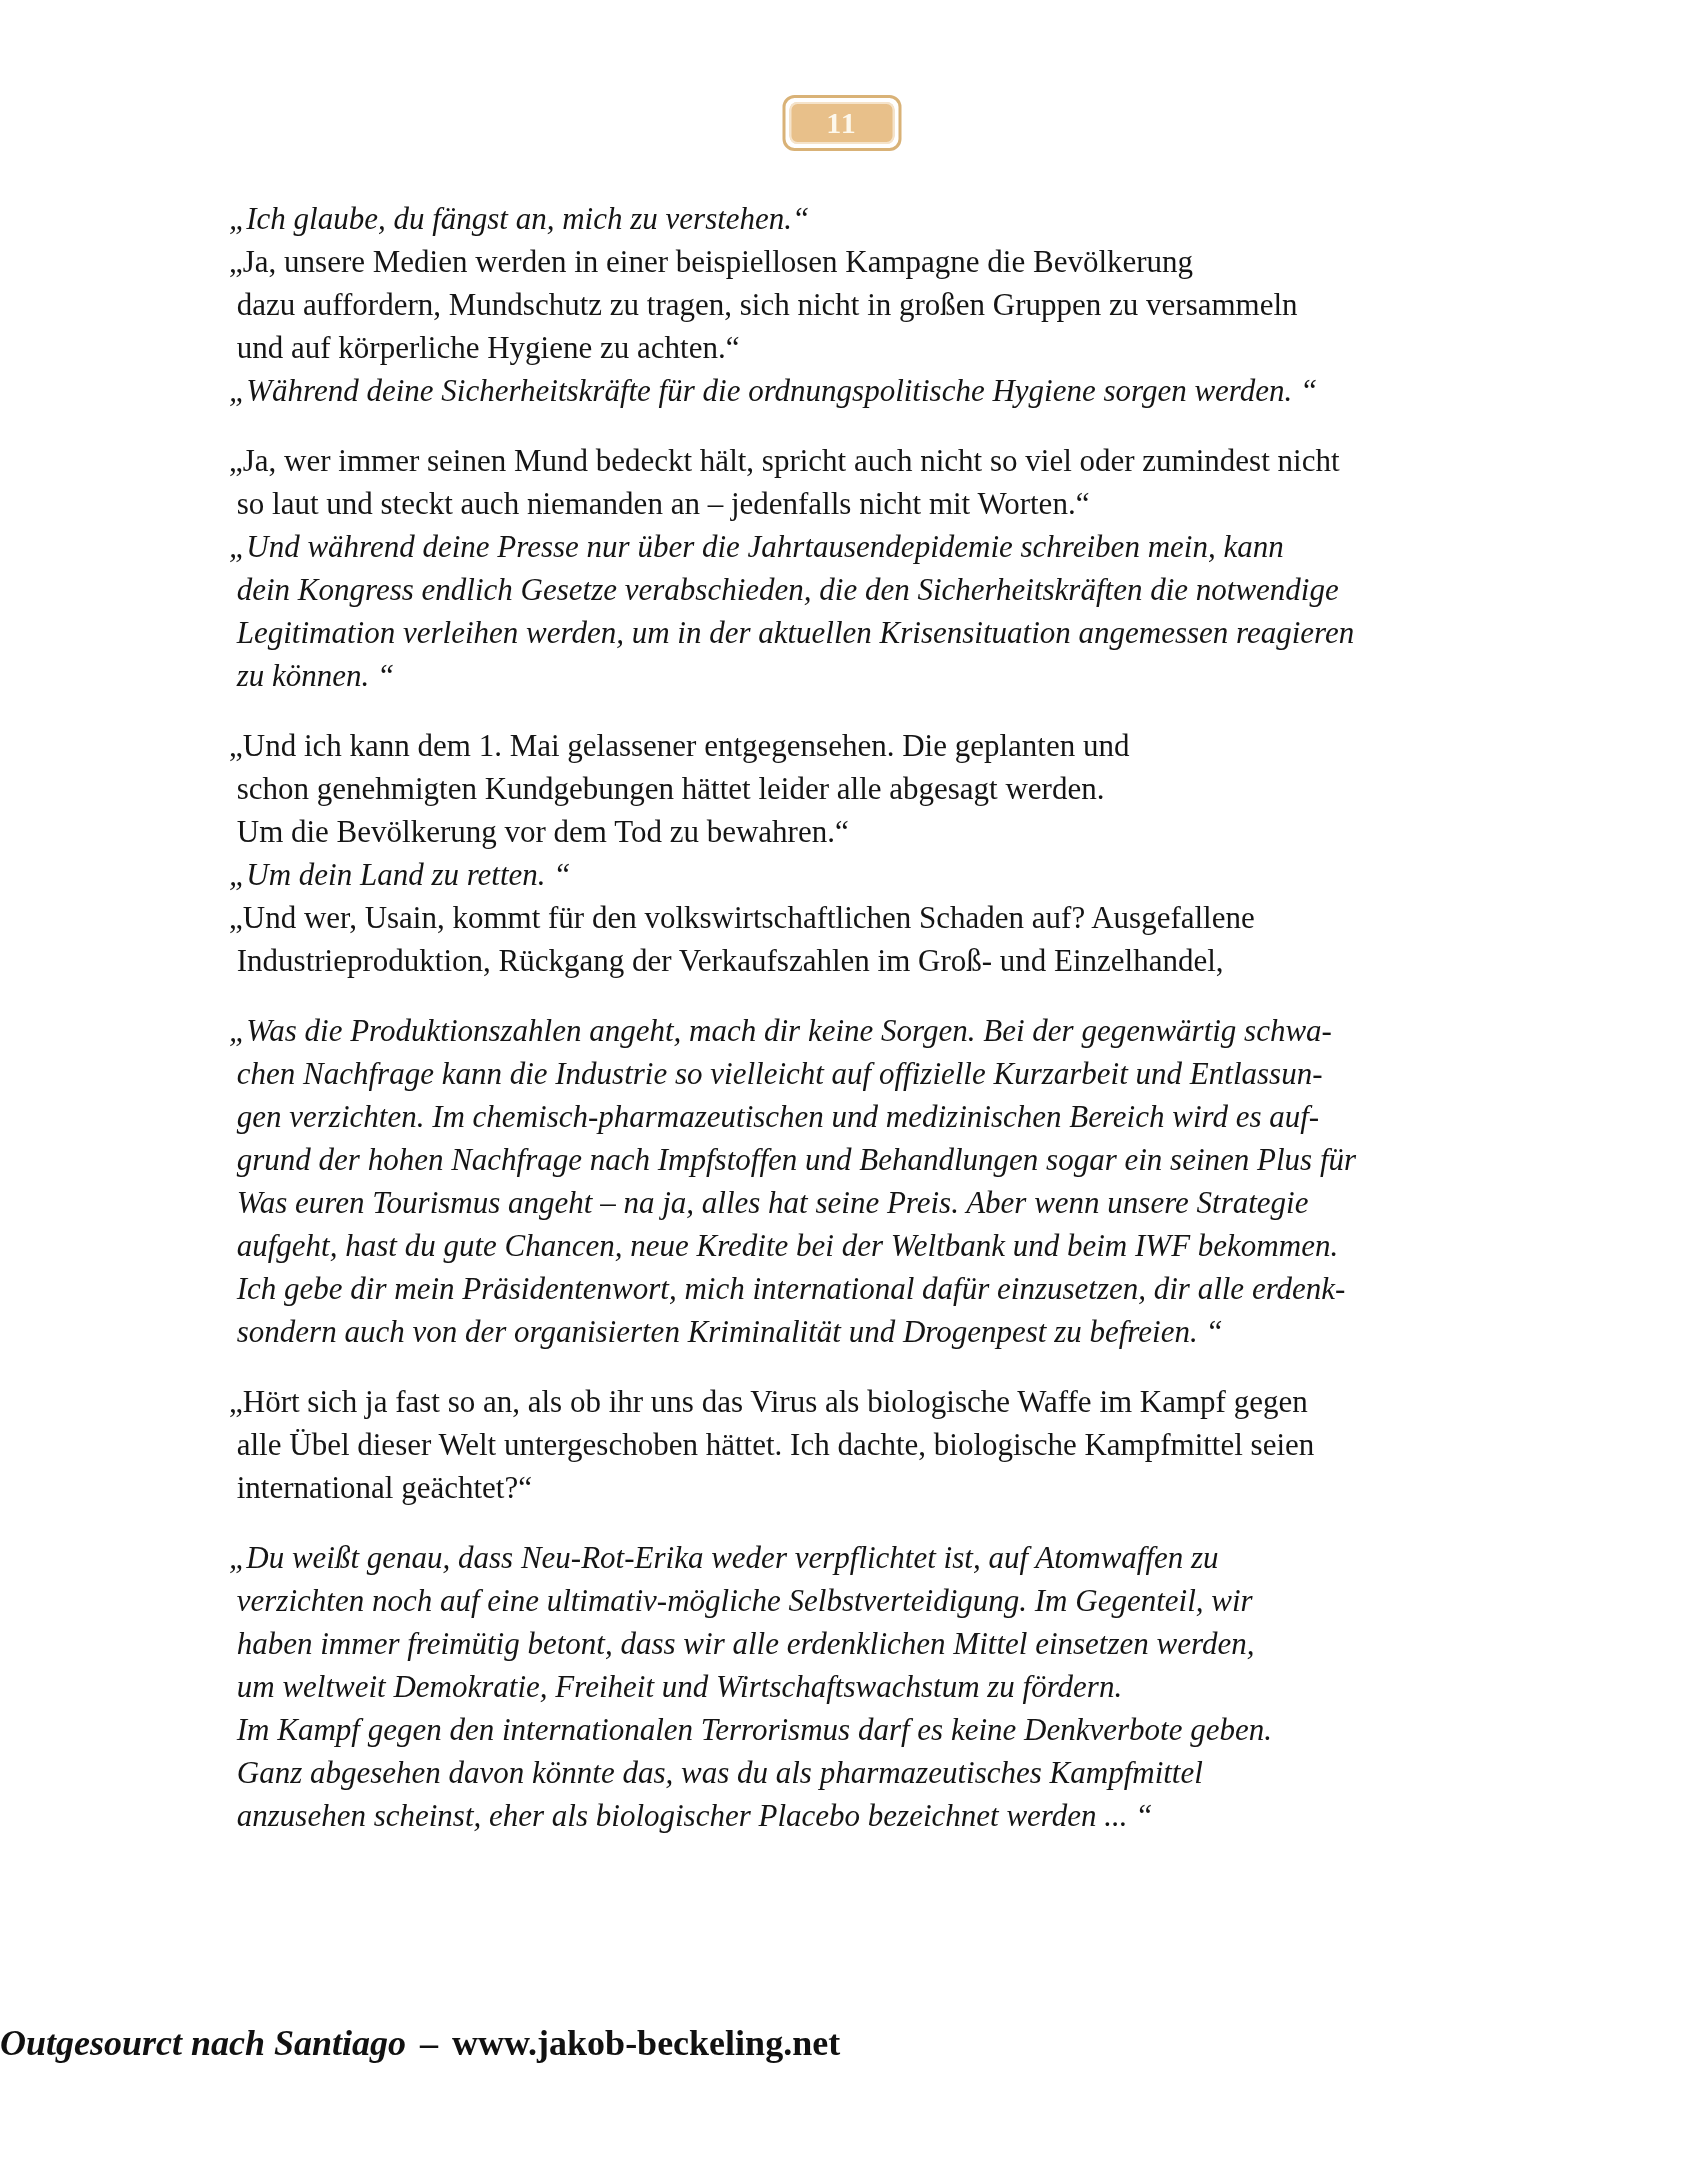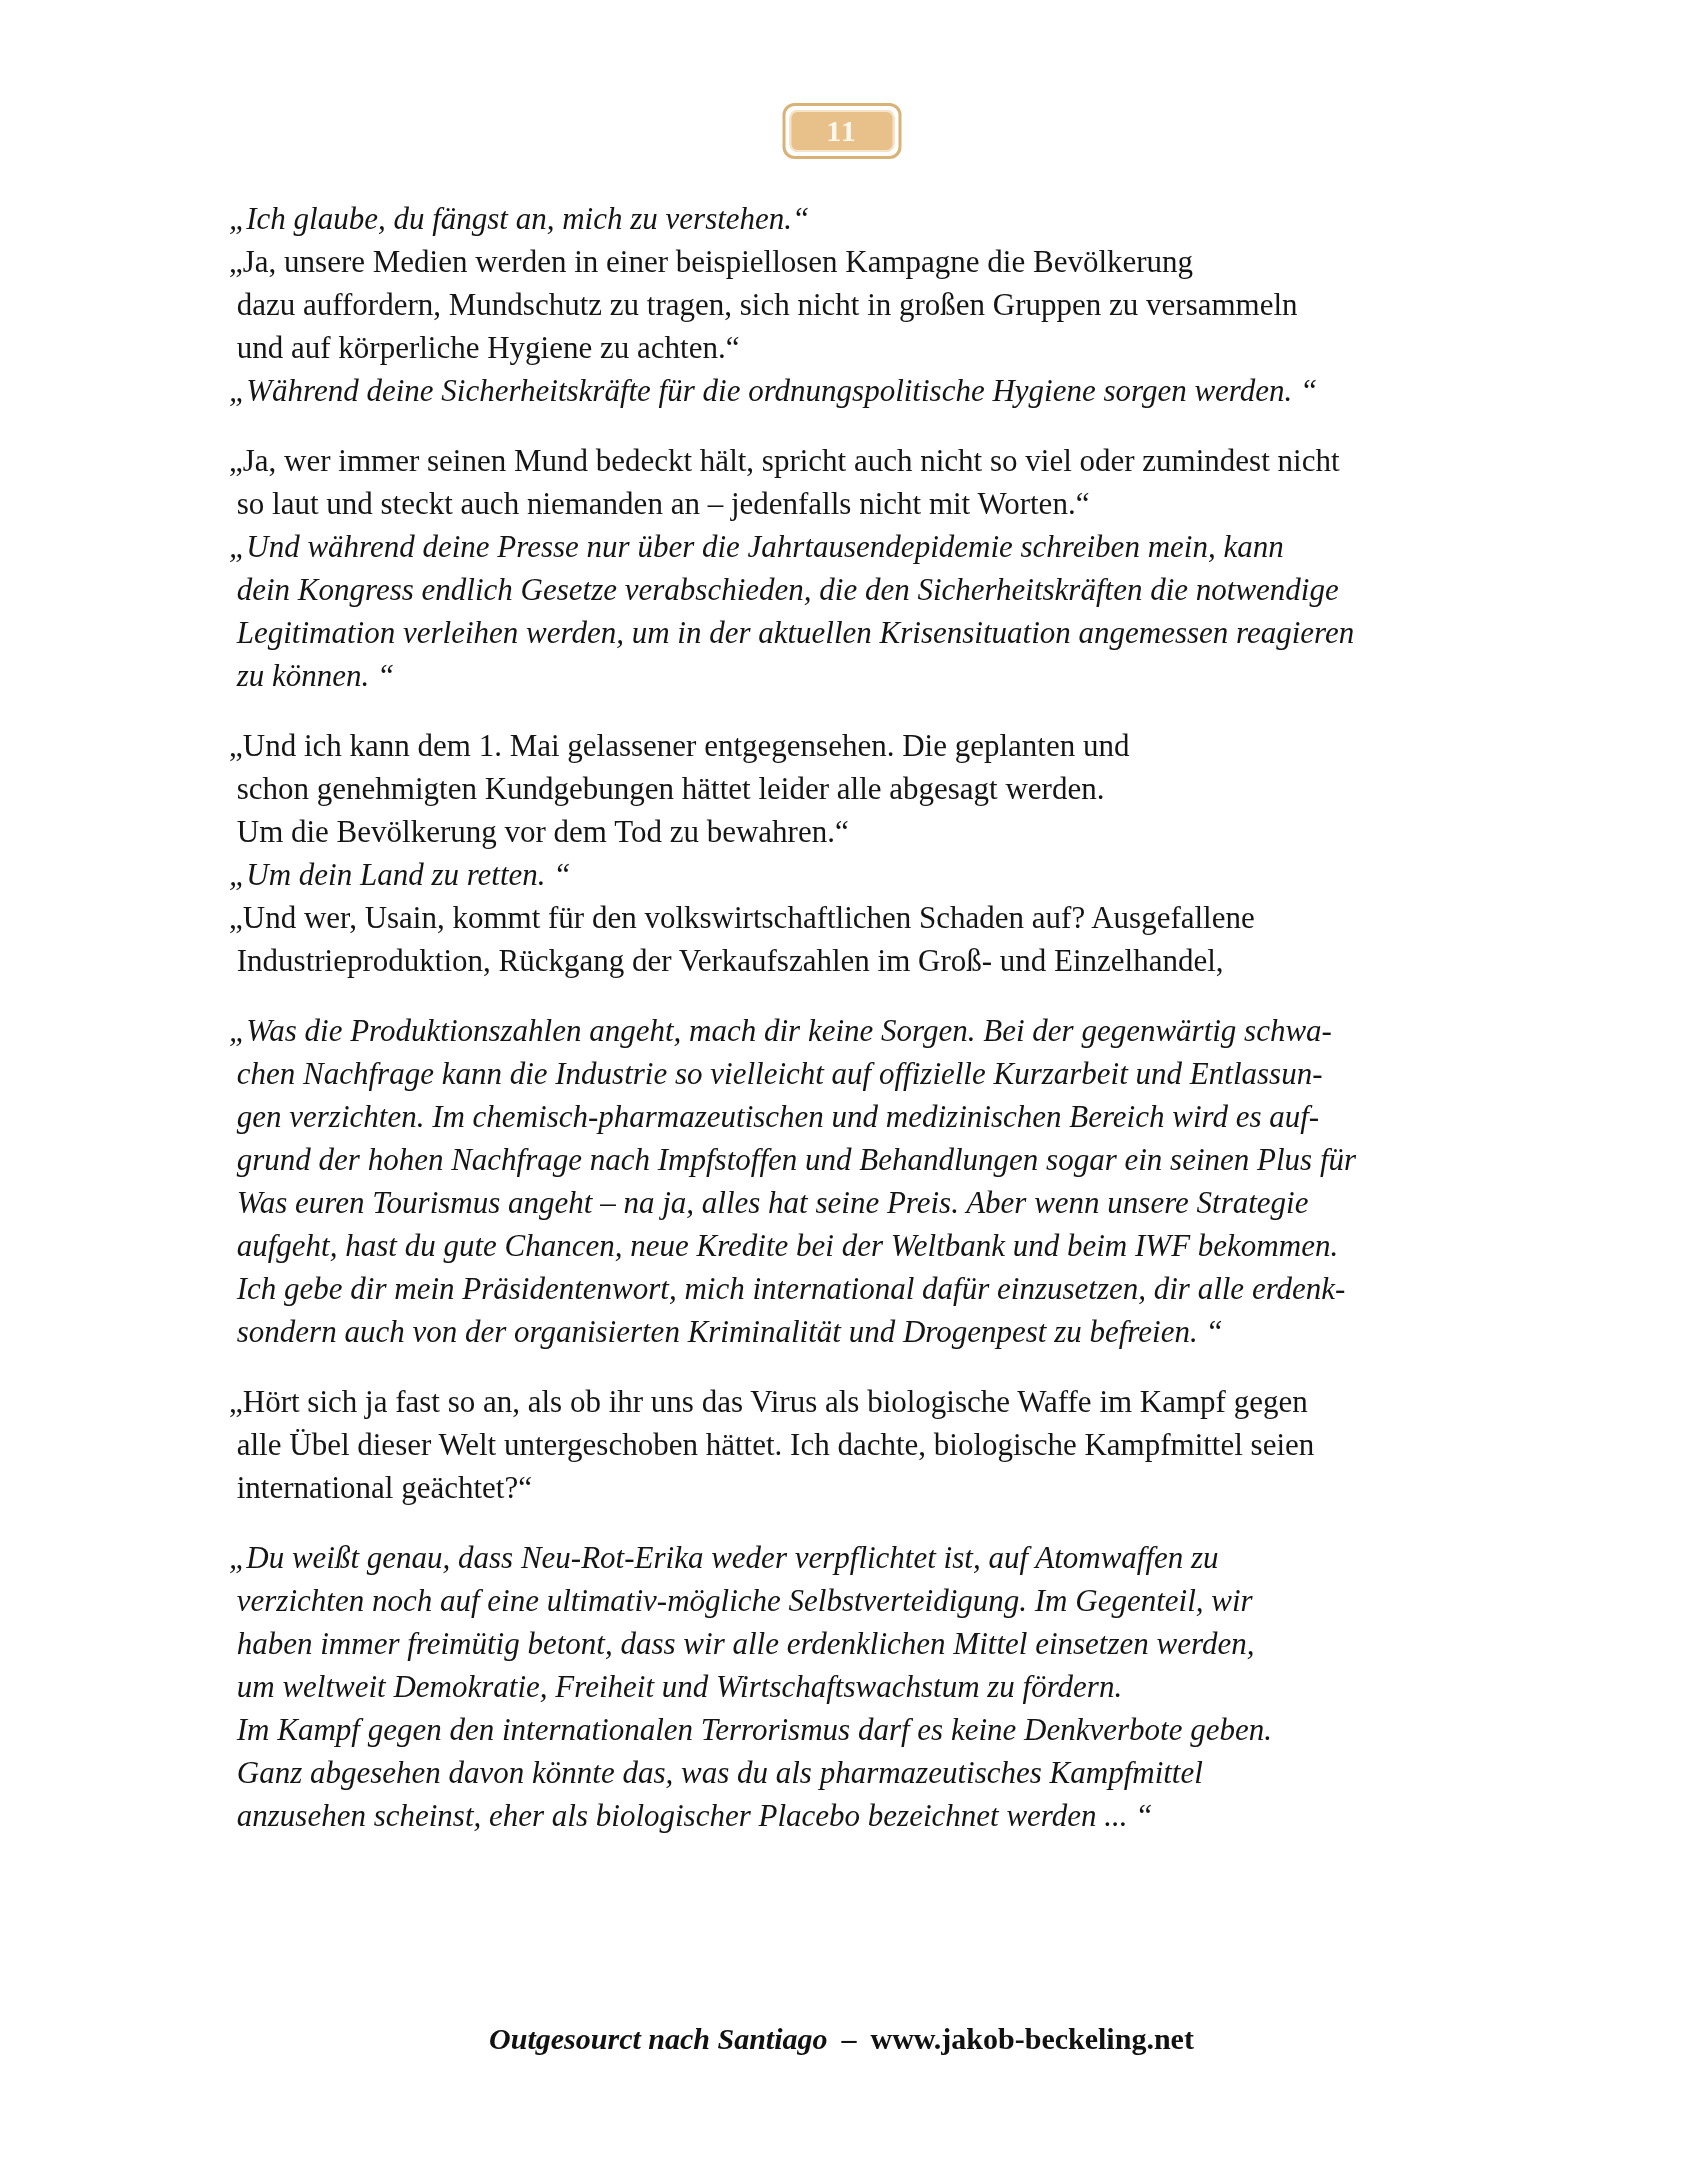--- a/index.html
+++ b/index.html
@@ -44,34 +44,34 @@
     white-space: pre;
     font-size: 31px;
     line-height: 43px;
   }
   .line.italic { font-style: italic; }
   .footer {
     position: absolute;
     top: 2022px;
     left: 0;
     width: 100%;
-    text-align: center;
-    font-size: 30px;
+    text-align: left;
+    font-size: 36px;
     font-weight: bold;
     color: #111111;
   }
   .footer .book { font-style: italic; }
   .footer .sep { padding: 0 14px; font-weight: bold; }
 </style>
 </head>
 <body>
 
 <div class="page">
 
-  <div class="badge-outer" style="border-color: rgb(217, 178, 119); margin-top: 8px;">
+  <div class="badge-outer" style="border-color: rgb(217, 178, 119);">
     <div class="badge-inner" style="background: rgb(232, 192, 138); color: rgb(253, 248, 236);">
       <span>11</span>
     </div>
   </div>
 
   <div class="content">
       <div class="para">
         <div class="line italic">„Ich glaube, du fängst an, mich zu verstehen.“</div>
         <div class="line roman">„Ja, unsere Medien werden in einer beispiellosen Kampagne die Bevölkerung</div>
         <div class="line roman"> dazu auffordern, Mundschutz zu tragen, sich nicht in großen Gruppen zu versammeln</div>

